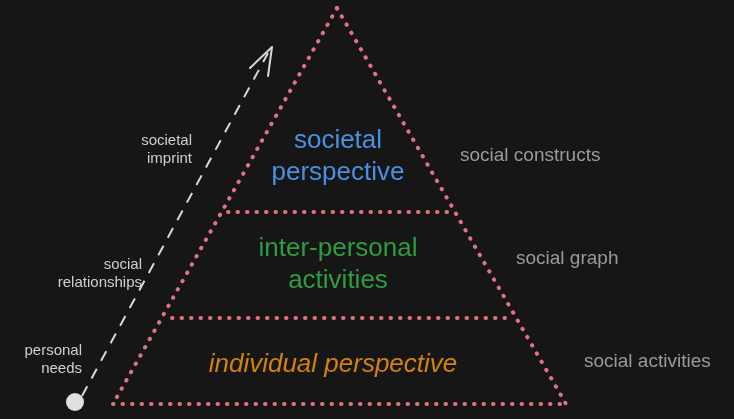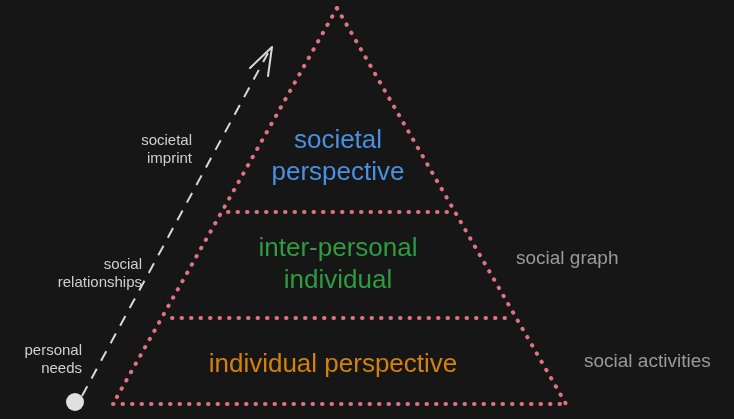--- a/index.html
+++ b/index.html
@@ -42,20 +42,21 @@
     left: 238px;
     top: 232px;
     width: 200px;
     color: #2e9c3f;
   }
   #tier-label-individual {
     left: 158px;
     top: 348px;
     width: 350px;
     color: #d2820a;
+    font-style: italic;
   }
   
   .left-note {
     text-align: right;
     font-size: 15px;
     color: #cfcfcf;
   }
   #left-note-societal-imprint {
     left: 60px;
     top: 131px;
@@ -111,31 +112,32 @@
     <line x1="82" y1="396" x2="268" y2="53" stroke="#d8d8d8" stroke-width="2" stroke-dasharray="11 9"></line>
     <path d="M 272 47 L 250 68 M 272 47 L 268 76" stroke="#d8d8d8" stroke-width="2" fill="none" stroke-linecap="round" stroke-linejoin="round"></path>
 
     <circle cx="75" cy="402" r="9" fill="#e0e0e0"></circle>
   </svg>
 
   <div class="lbl tier-label" id="tier-label-societal" style="color: rgb(74, 144, 226);">societal
 perspective</div>
 
   <div class="lbl tier-label" id="tier-label-interpersonal" style="color: rgb(46, 156, 63);">inter-personal
-individual</div>
+activities</div>
 
   <div class="lbl tier-label" id="tier-label-individual" style="color: rgb(210, 130, 10);">individual perspective</div>
 
   <div class="lbl left-note" id="left-note-societal-imprint">societal
 imprint</div>
 
   <div class="lbl left-note" id="left-note-social-relationships">social
 relationships</div>
 
   <div class="lbl left-note" id="left-note-personal-needs">personal
 needs</div>
 
+  <div class="lbl right-note" id="right-note-social-constructs">social constructs</div>
 
   <div class="lbl right-note" id="right-note-social-graph">social graph</div>
 
   <div class="lbl right-note" id="right-note-social-activities">social activities</div>
 
 </div>
 
 </body></html>

